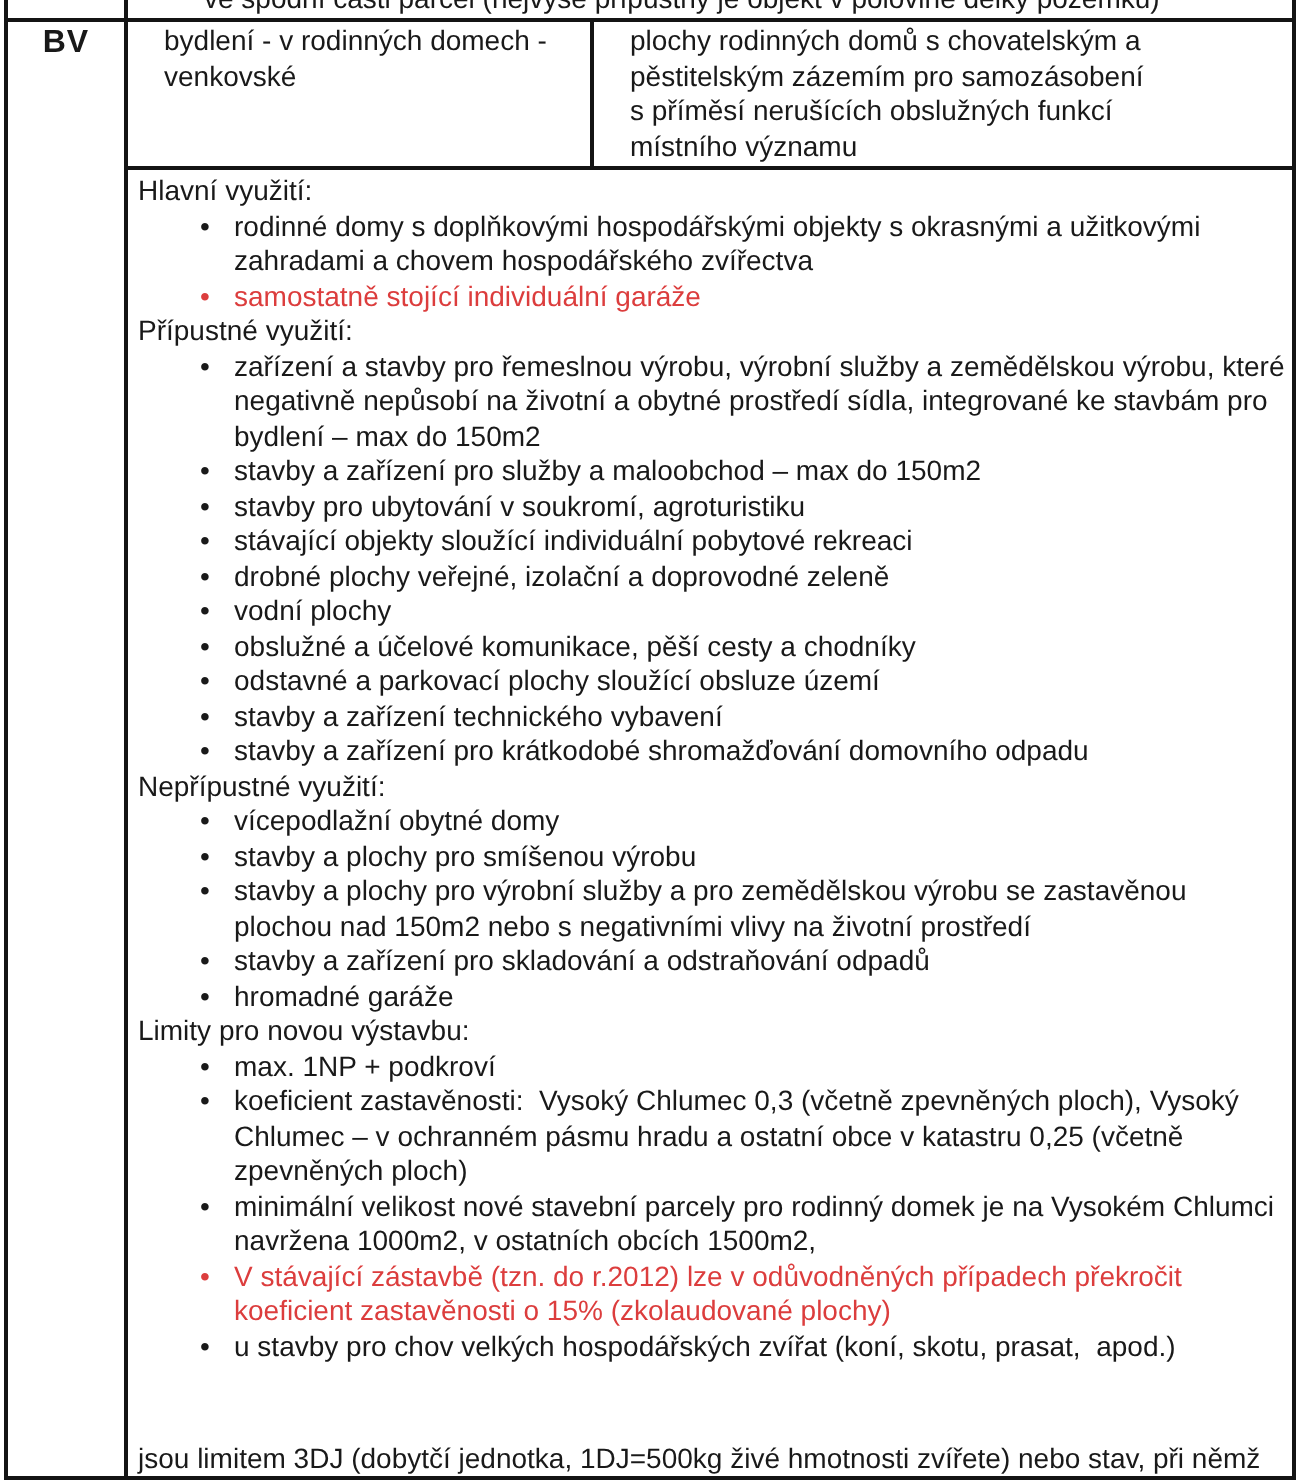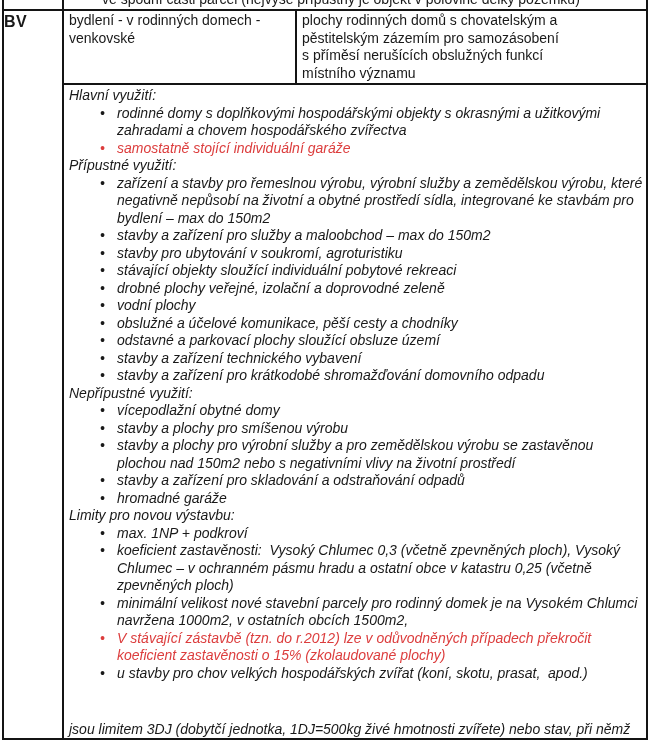--- a/index.html
+++ b/index.html
@@ -38,40 +38,39 @@
     padding-left: 38px;
     white-space: nowrap;
   }
   .clip-wrap span {
     display: block;
     margin-top: -9px;
     line-height: 16px;
     font-size: 14px;
   }
 
-  td.c-code { text-align: left; }
+  td.c-code { text-align: center; }
   .code {
     display: inline-block;
     padding-top: 2px;
     font-weight: bold;
     font-size: 16px;
     letter-spacing: 0.5px;
   }
   td.c-name .cell-pad, td.c-desc .cell-pad {
-    padding: 1px 4px 0 5px;
+    padding: 1px 4px 0 18px;
   }
   tr.row-head td { height: 72px; }
 
   td.c-body { }
   .body-wrap {
     height: 651px;
     overflow: hidden;
     padding: 2px 2px 0 5px;
     white-space: pre-wrap;
-    font-style: italic;
   }
   .sec-heading { white-space: pre-wrap; }
   .li {
     position: relative;
     padding-left: 48px;
     white-space: pre-wrap;
   }
   .li .bullet {
     position: absolute;
     left: 31px;

